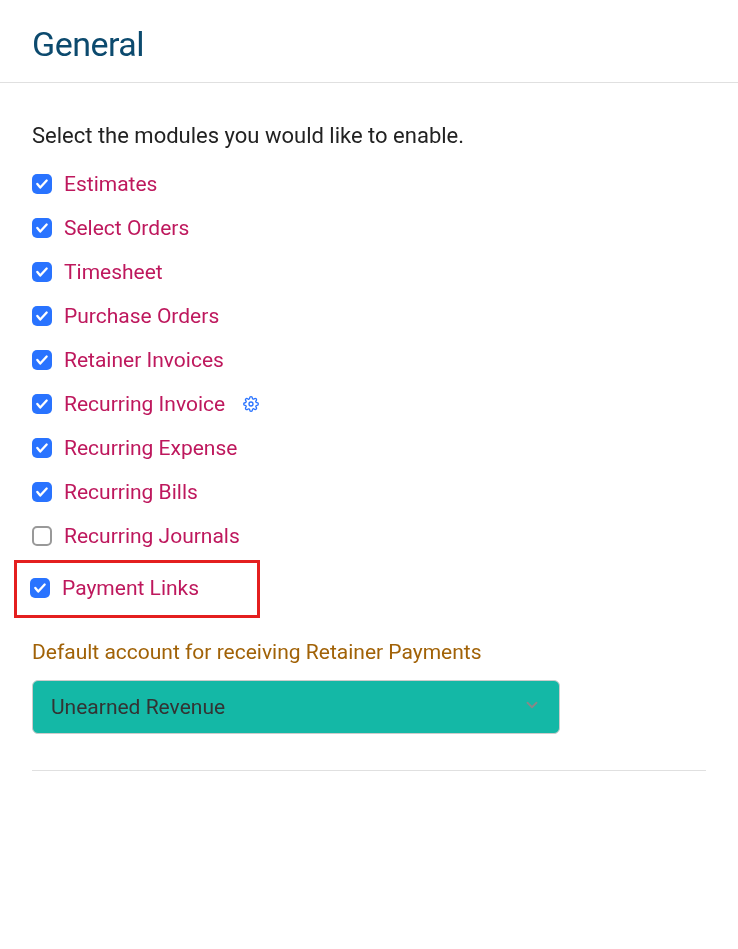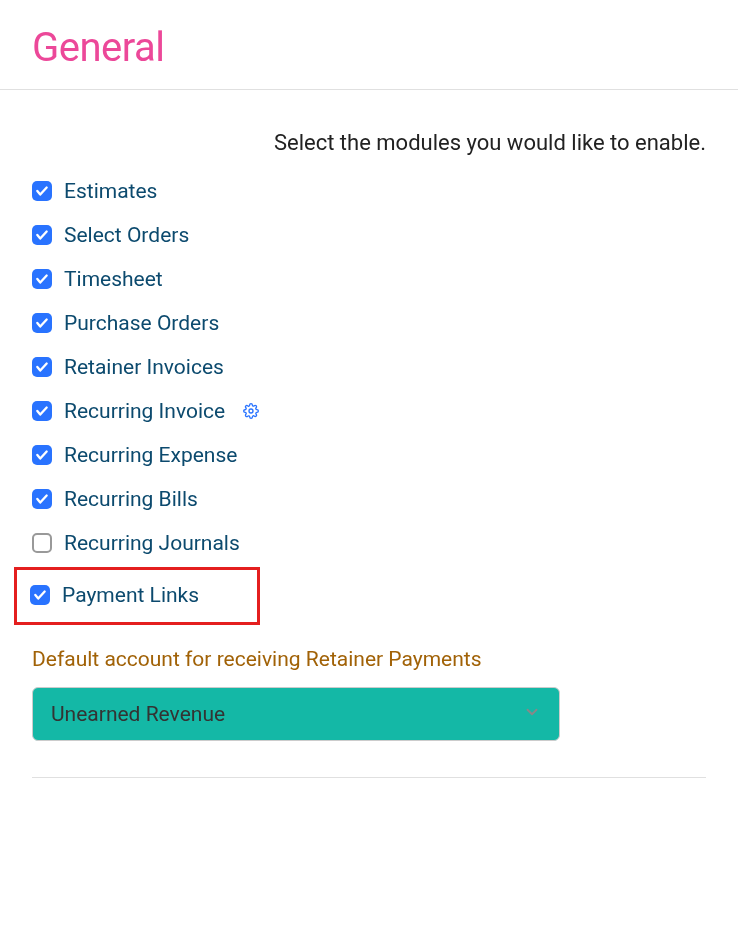--- a/index.html
+++ b/index.html
@@ -7,40 +7,39 @@
       padding: 0;
       box-sizing: border-box;
     }
     body {
       font-family: -apple-system, BlinkMacSystemFont, "Segoe UI", Roboto, Helvetica, Arial, sans-serif;
       background: #fff;
       width: 738px;
       color: #222;
     }
     .page-title {
-      font-size: 40px;
-      font-weight: 400;
-      color: #ec4899;
+      font-size: 34px;
+      font-weight: 400;
+      color: #0c4a6e;
       padding: 24px 32px 18px 32px;
       letter-spacing: -0.5px;
     }
     .divider {
       height: 1px;
       background: #e0e0e0;
       width: 100%;
     }
     .content {
       padding: 40px 32px 32px 32px;
     }
     .section-heading {
       font-size: 22px;
       font-weight: 400;
       color: #222;
       margin-bottom: 24px;
-      text-align: right;
     }
     .checkbox-row {
       display: flex;
       align-items: center;
       margin-bottom: 20px;
       position: relative;
     }
     .checkbox-row.highlighted {
       padding: 8px 6px;
       margin-left: -8px;
@@ -74,21 +73,21 @@
       border: 2px solid #999;
       background: #fff;
     }
     .checkbox svg {
       width: 14px;
       height: 14px;
     }
     .checkbox-label {
       font-size: 21px;
       font-weight: 400;
-      color: #0c4a6e;
+      color: #be185d;
       cursor: pointer;
       text-align: right;
     }
     .gear-icon {
       margin-left: 18px;
       color: #2973ff;
       cursor: pointer;
       display: inline-flex;
     }
     .gear-icon svg {

